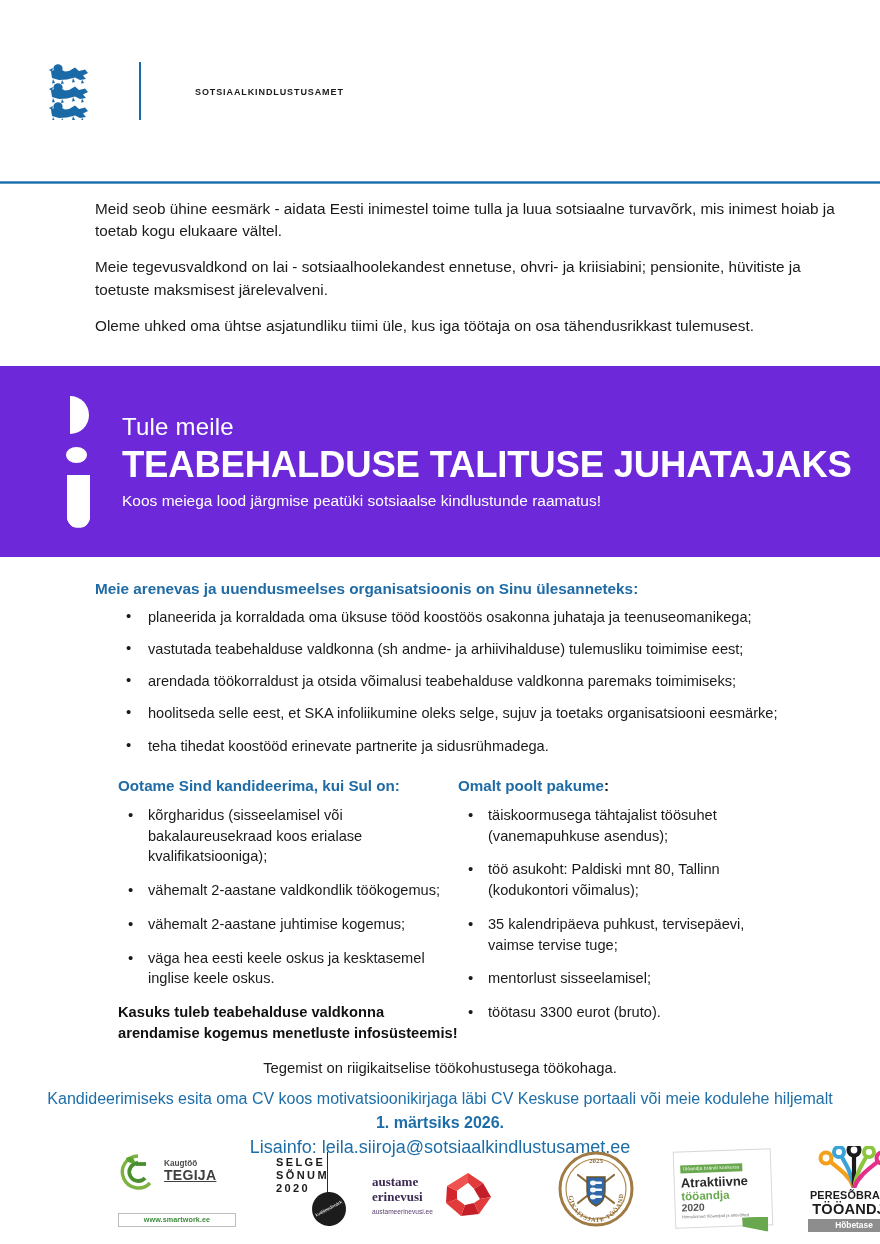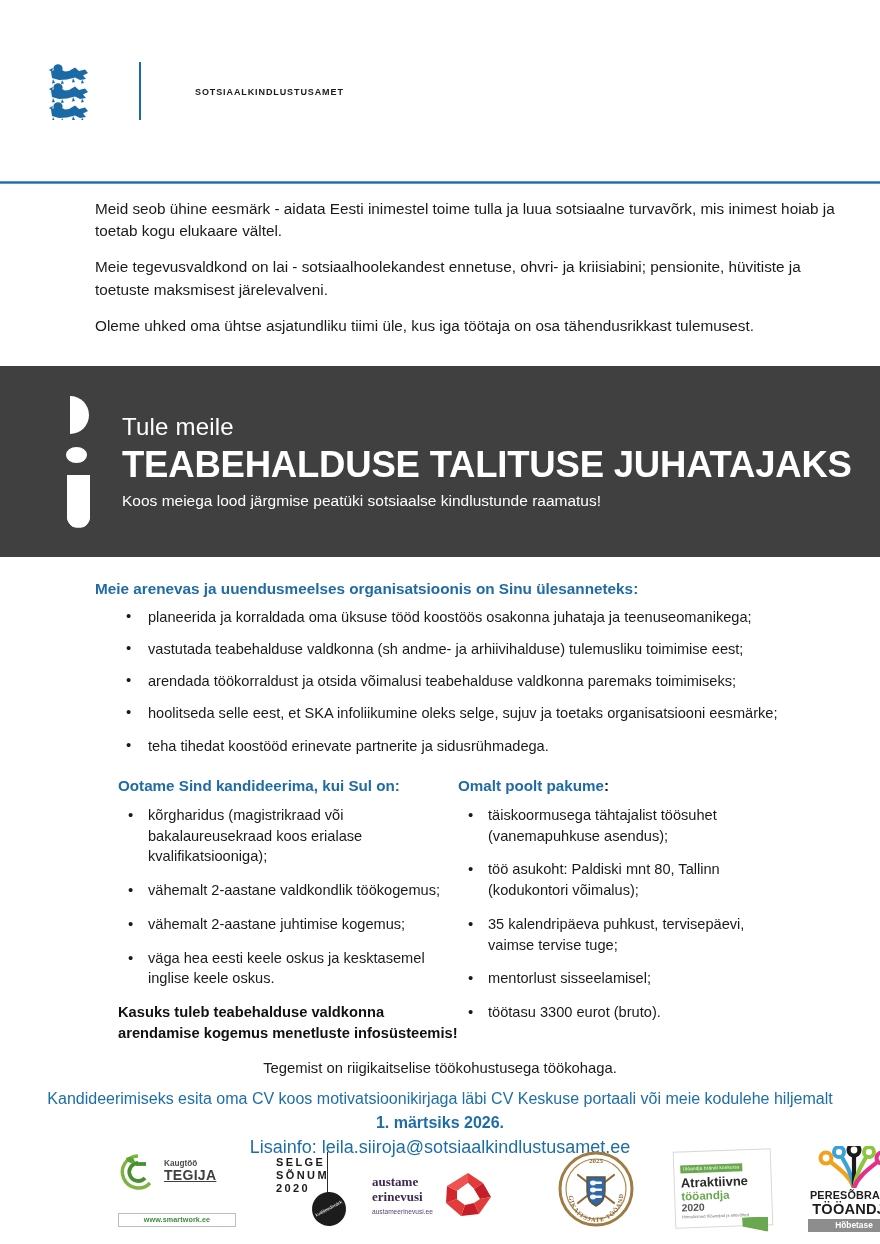--- a/index.html
+++ b/index.html
@@ -69,21 +69,21 @@
     font-family: "Liberation Sans", sans-serif;
   }
   .intro p:last-child { margin-bottom: 0; }
 
   
   .banner {
     position: absolute;
     top: 366px; left: 0;
     width: 880px;
     height: 191px;
-    background: #404040;
+    background: #6d28d9;
     display: flex;
     align-items: center;
   }
   .banner-glyph {
     width: 38px;
     height: 132px;
     margin-left: 62px;
     position: relative;
     flex: none;
   }
@@ -423,21 +423,21 @@
       <li>hoolitseda selle eest, et SKA infoliikumine oleks selge, sujuv ja toetaks organisatsiooni eesmärke;</li>
       <li>teha tihedat koostööd erinevate partnerite ja sidusrühmadega.</li>
     </ul>
   </div>
 
   <div class="cols">
 
     <div class="col-left">
       <div class="col-heading">Ootame Sind kandideerima, kui Sul on:</div>
       <ul class="col-bullets">
-        <li>kõrgharidus (magistrikraad või bakalaureusekraad koos erialase kvalifikatsiooniga);</li>
+        <li>kõrgharidus (sisseelamisel või bakalaureusekraad koos erialase kvalifikatsiooniga);</li>
         <li>vähemalt 2-aastane valdkondlik töökogemus;</li>
         <li>vähemalt 2-aastane juhtimise kogemus;</li>
         <li>väga hea eesti keele oskus ja kesktasemel inglise keele oskus.</li>
       </ul>
       <div class="bonus">Kasuks tuleb teabehalduse valdkonna arendamise kogemus menetluste infosüsteemis!</div>
     </div>
 
     <div class="col-right">
       <div class="col-heading"><span>Omalt poolt pakume</span><span class="plain">:</span></div>
       <ul class="col-bullets">

